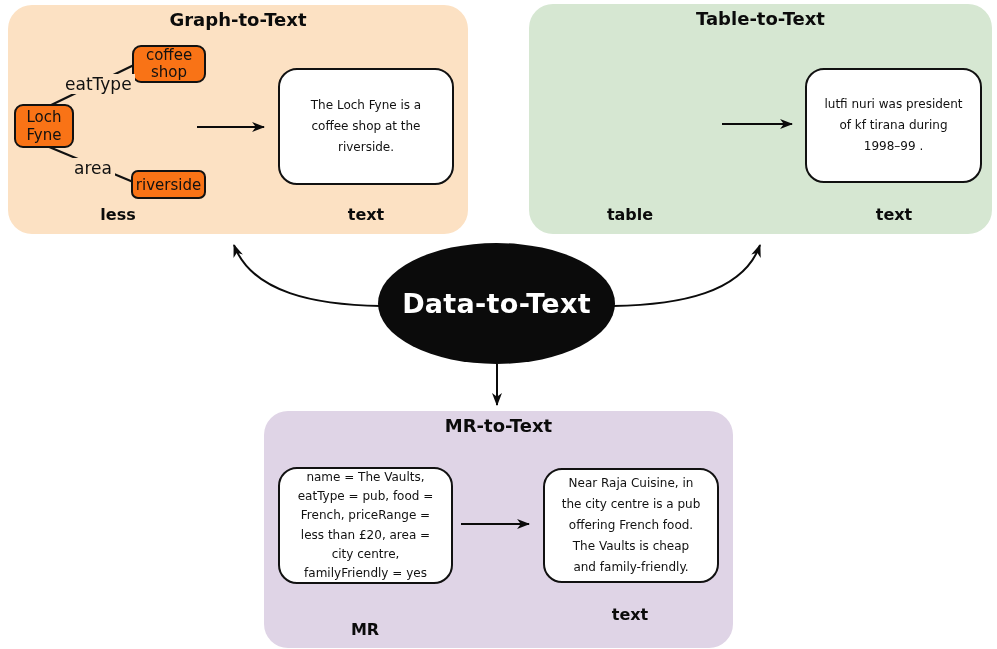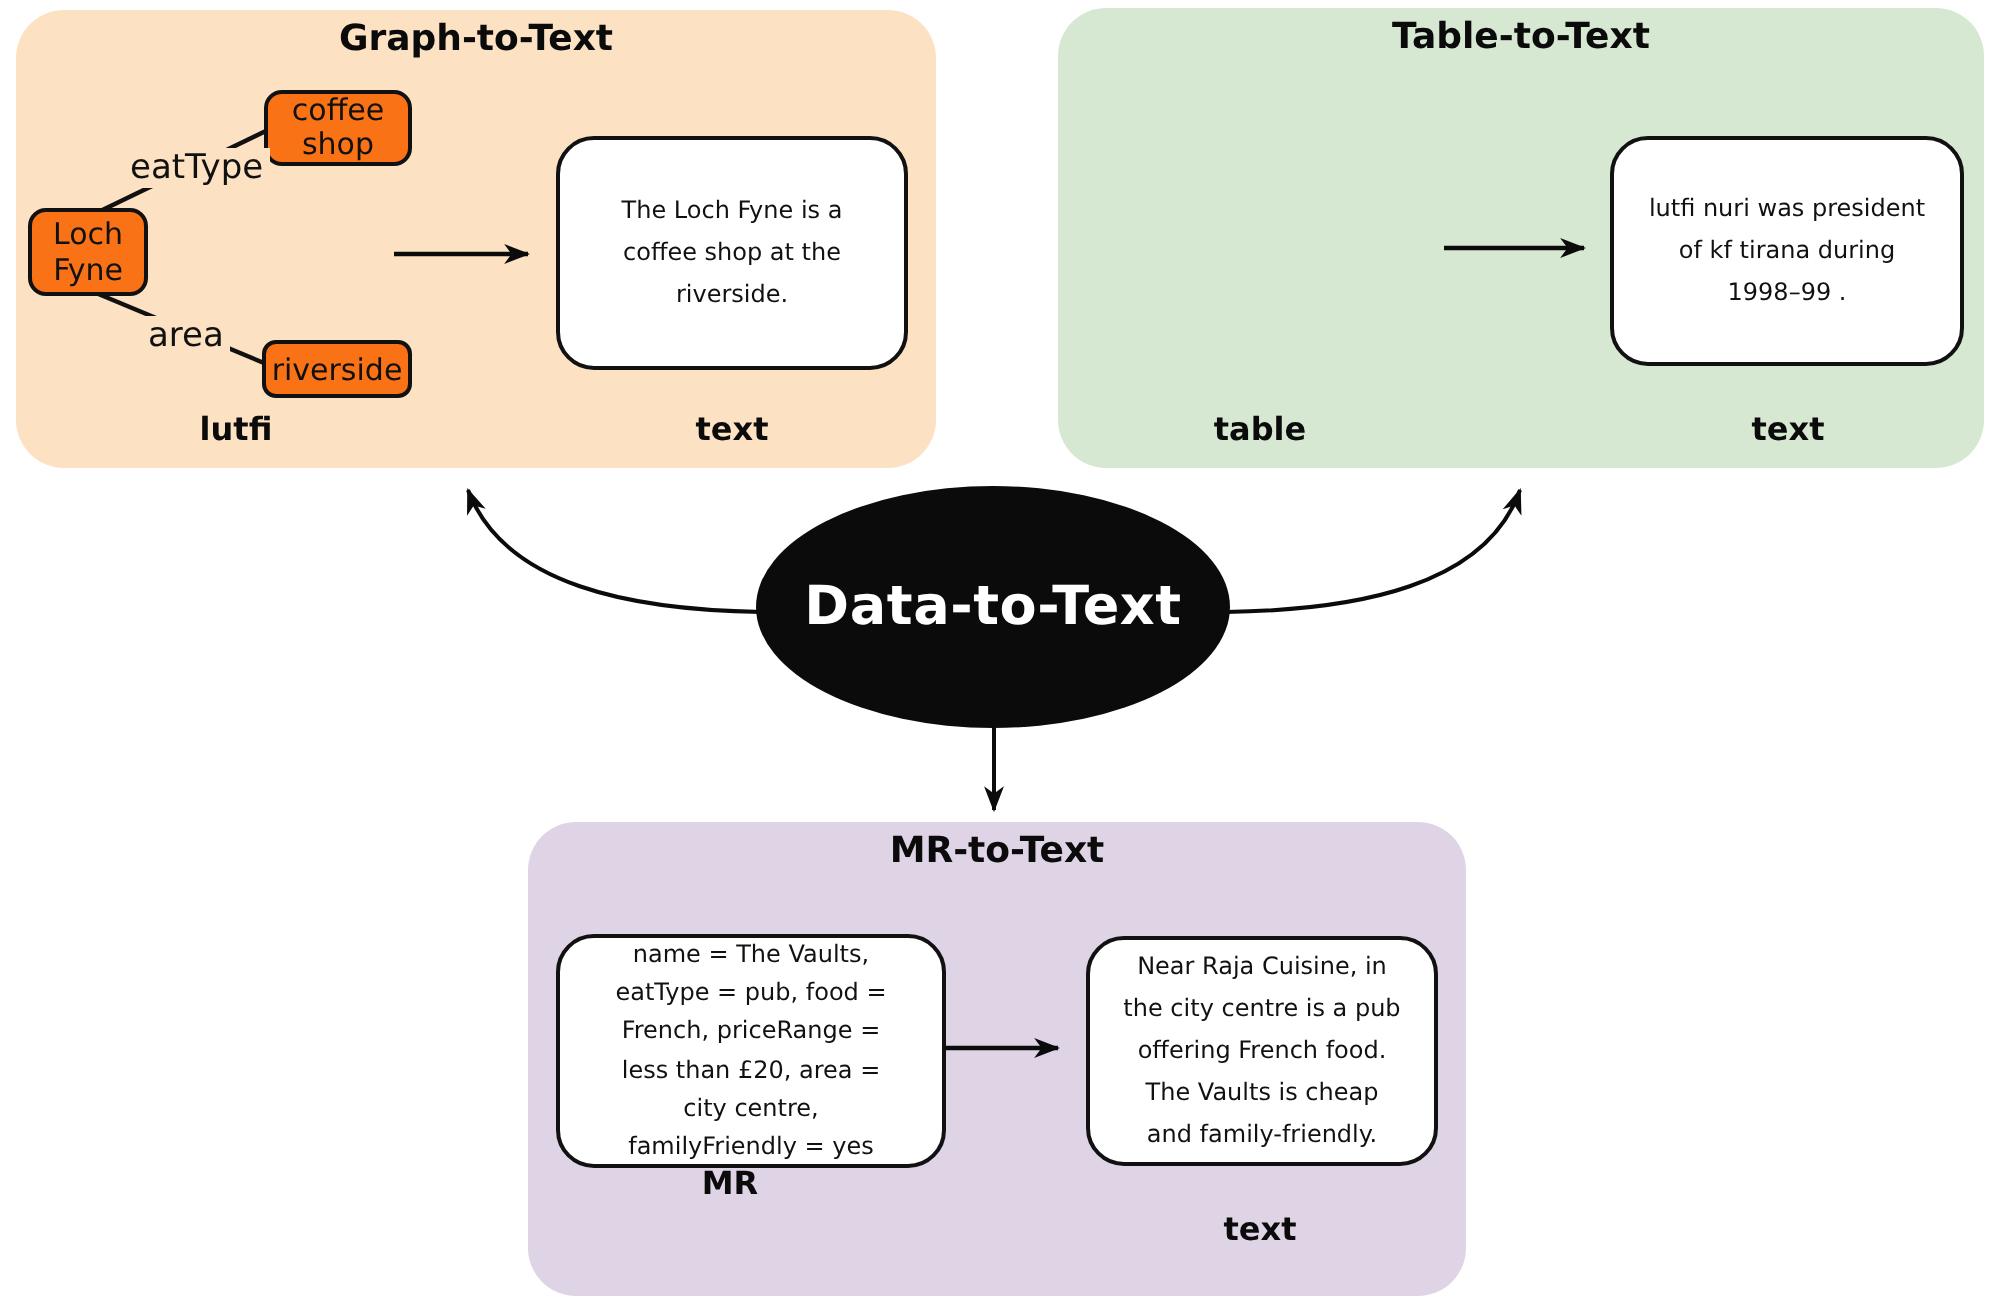--- a/index.html
+++ b/index.html
@@ -107,54 +107,54 @@
 
   <span class="edge-label" style="left: 62px; top: 74px; background: rgb(252, 225, 195);">eatType</span>
   <span class="edge-label" style="left: 71px; top: 158px; background: rgb(252, 225, 195);">area</span>
 
   <div class="bigbox" style="left:278px; top:68px; width:176px; height:117px;">
     <div>The Loch Fyne is a</div>
     <div>coffee shop at the</div>
     <div>riverside.</div>
   </div>
 
-  <div class="caption" style="left:118px; top:205px;">lutfi</div>
+  <div class="caption" style="left:118px; top:205px;">less</div>
   <div class="caption" style="left:366px; top:205px;">text</div>
 
   <div class="panel-title" style="left:529px; top:8px; width:463px;">Table-to-Text</div>
 
 
   <div class="bigbox" style="left:805px; top:68px; width:177px; height:115px;">
     <div>lutfi nuri was president</div>
     <div>of kf tirana during</div>
     <div>1998–99 .</div>
   </div>
 
   <div class="caption" style="left:630px; top:205px;">table</div>
   <div class="caption" style="left:894px; top:205px;">text</div>
 
   <div class="ellipse">
     <span class="ellipse-label">Data-to-Text</span>
   </div>
 
   <div class="panel-title" style="left:264px; top:415px; width:469px;">MR-to-Text</div>
 
-  <div class="bigbox mr" style="left:278px; top:467px; width:195px; height:117px;">
+  <div class="bigbox mr" style="left:278px; top:467px; width:175px; height:117px;">
     <div>name = The Vaults,</div>
     <div>eatType = pub, food =</div>
     <div>French, priceRange =</div>
     <div>less than £20, area =</div>
     <div>city centre,</div>
     <div>familyFriendly = yes</div>
   </div>
 
   <div class="bigbox" style="left:543px; top:468px; width:176px; height:115px; line-height:21px;">
     <div>Near Raja Cuisine, in</div>
     <div>the city centre is a pub</div>
     <div>offering French food.</div>
     <div>The Vaults is cheap</div>
     <div>and family-friendly.</div>
   </div>
 
-  <div class="caption" style="left:365px; top:582px;">MR</div>
+  <div class="caption" style="left:365px; top:620px;">MR</div>
   <div class="caption" style="left:630px; top:605px;">text</div>
 
 </div>
 
 </body></html>

